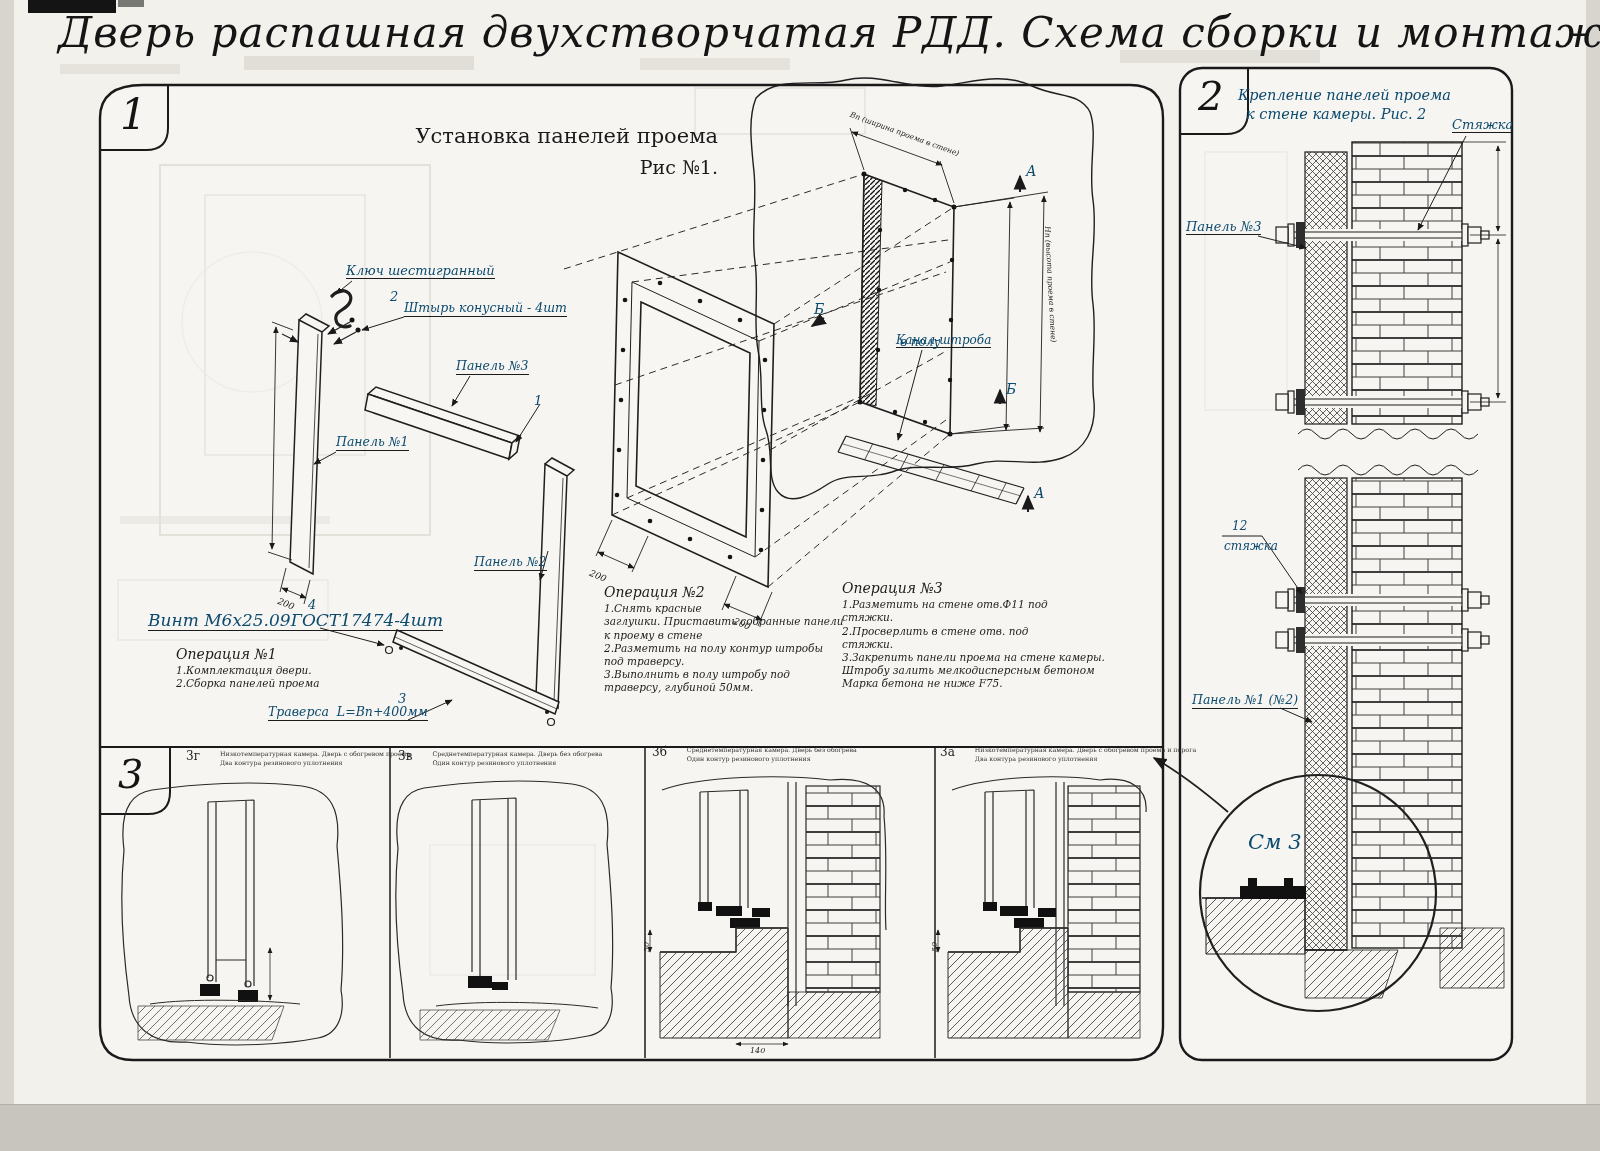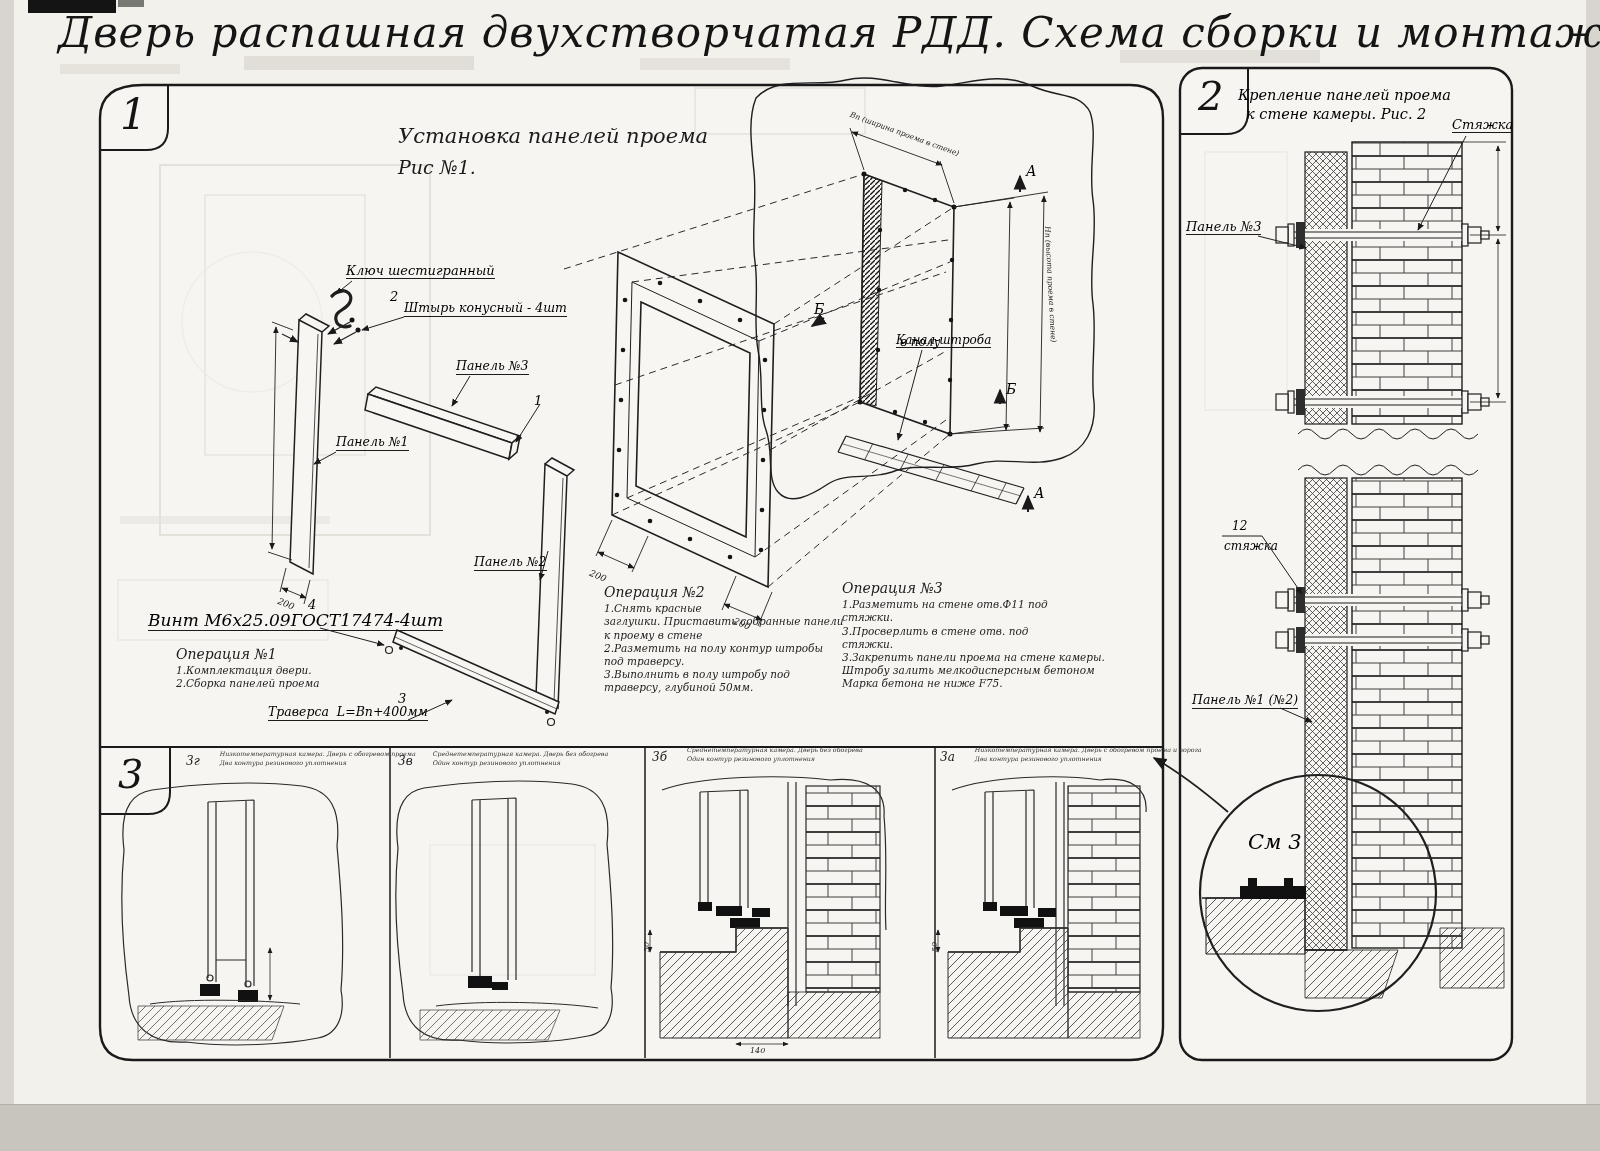--- a/index.html
+++ b/index.html
@@ -1,29 +1,29 @@
 <!DOCTYPE html>
 <html><head>
 <meta charset="utf-8">
 <style>
   *{margin:0;padding:0;box-sizing:border-box}
   html,body{width:1600px;height:1151px;background:#d8d5cf;overflow:hidden;position:relative;
     font-family:"DejaVu Serif",serif;color:#1b1b1b}
   .sheet{position:absolute;left:14px;top:0;width:1572px;height:1104px;background:#f2f1ec}
   .bottom-band{position:absolute;left:0;top:1104px;width:1600px;height:47px;background:#c8c5bf;border-top:1px solid #b3b0a9}
   svg.art{position:absolute;left:0;top:0}
-  .lbl{position:absolute;font-style:italic;white-space:pre;line-height:1;color:#000000}
+  .lbl{position:absolute;font-style:italic;white-space:pre;line-height:1;color:#0c4a6e}
   .ul{border-bottom:1.2px solid #1b1b1b;padding-bottom:1px}
   .sheet-title{position:absolute;left:58px;top:8px;width:1520px;font-size:42px;font-style:italic;
     letter-spacing:1px;white-space:nowrap;color:#151515}
   .num{position:absolute;font-style:italic;font-size:42px;color:#141414;line-height:1}
-  .heading{position:absolute;font-style:italic;text-align:left}
+  .heading{position:absolute;text-align:right}
   .opblock{position:absolute;font-style:italic;font-size:10.5px;line-height:13.2px;color:#1d1d1d}
   .op-title{font-size:14px;margin-bottom:3px}
-  .capblock{position:absolute;display:flex;gap:20px;align-items:flex-end;font-style:italic}
+  .capblock{position:absolute;display:flex;gap:20px;align-items:flex-start;}
   .cap-id{font-size:12px;line-height:1}
   .cap-lines{display:flex;flex-direction:column}
   .cap-line{font-size:6.3px;line-height:8.5px;color:#333;white-space:nowrap}
   .dim{position:absolute;font-style:italic;color:#222;white-space:nowrap;transform-origin:0 0}
 </style>
 </head>
 <body>
 
 <div class="sheet"></div>
 <div class="bottom-band"></div>
@@ -383,21 +383,21 @@
   <div class="op-line">2.Разметить на полу контур штробы</div>
   <div class="op-line">под траверсу.</div>
   <div class="op-line">3.Выполнить в полу штробу под</div>
   <div class="op-line">траверсу, глубиной 50мм.</div>
 </div>
 
 <div class="opblock" style="left:842px;top:582px">
   <div class="op-title">Операция №3</div>
   <div class="op-line">1.Разметить на стене отв.Ф11 под</div>
   <div class="op-line">стяжки.</div>
-  <div class="op-line">3.Просверлить в стене отв.  под</div>
+  <div class="op-line">2.Просверлить в стене отв.  под</div>
   <div class="op-line">стяжки.</div>
   <div class="op-line">3.Закрепить панели проема на стене камеры.</div>
   <div class="op-line">Штробу залить мелкодисперсным бетоном</div>
   <div class="op-line">Марка бетона не ниже   F75.</div>
 </div>
 
 <span class="lbl" style="left:1238px;top:88px;font-size:14.5px">Крепление панелей проема</span>
 <span class="lbl" style="left:1246px;top:107px;font-size:14.5px">к стене камеры. Рис. 2</span>
 <span class="lbl ul" style="left:1452px;top:118px;font-size:13px">Стяжка</span>
 <span class="lbl ul" style="left:1186px;top:220px;font-size:13px">Панель №3</span>

